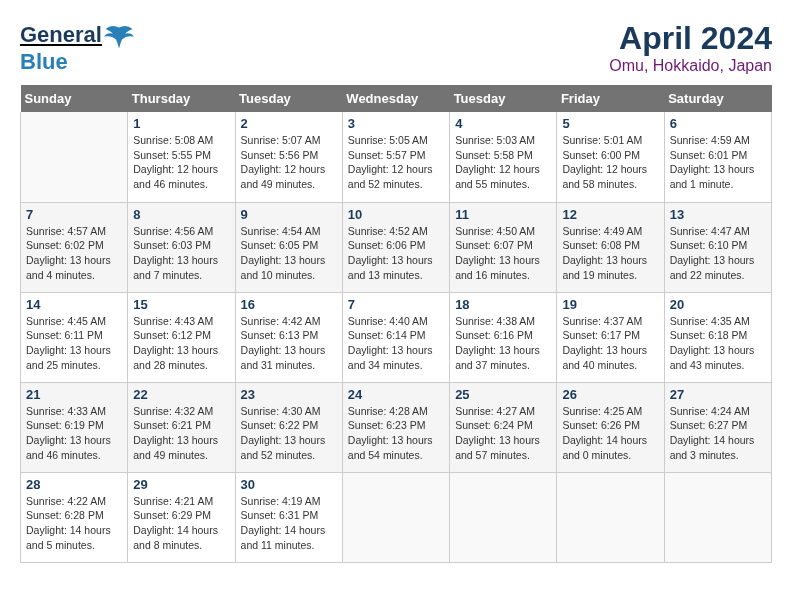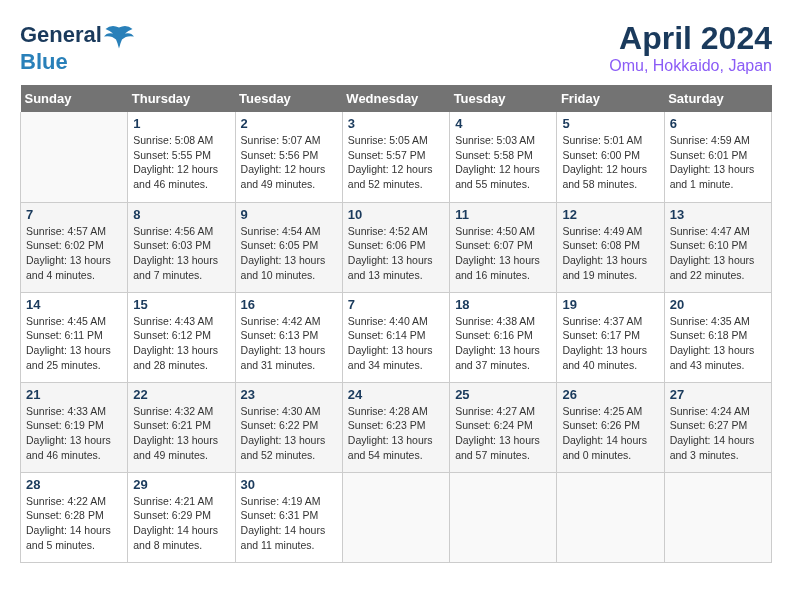--- a/index.html
+++ b/index.html
@@ -37,21 +37,21 @@
     .title-block {
       text-align: right;
     }
     .calendar-title {
       font-size: 32px;
       font-weight: bold;
       color: #1a3a5c;
     }
     .calendar-subtitle {
       font-size: 16px;
-      color: #8b5cf6;
+      color: #701a75;
     }
     table {
       width: 100%;
       border-collapse: collapse;
       font-size: 11px;
     }
     thead th {
       background-color: #737373;
       color: #fff;
       padding: 6px 4px;
@@ -91,21 +91,21 @@
     .empty-cell {
       background: #f9f9f9 !important;
     }
   </style>
 </head>
 <body>
 
 <div class="header">
   <div class="logo">
     <div>
-      <div style="display:flex;align-items:center;">
+      <div style="display:flex;align-items:center;text-decoration:underline;">
         <span class="logo-text">General</span>
         <svg class="logo-icon" viewBox="0 0 40 40">
           <path d="M20 10 Q30 5 38 12 Q32 14 28 18 Q36 16 40 22 Q30 20 24 26 Q22 30 20 38 Q18 30 16 26 Q10 20 0 22 Q4 16 12 18 Q8 14 2 12 Q10 5 20 10Z" fill="#2980b9"></path>
         </svg>
       </div>
       <span class="logo-text logo-blue">Blue</span>
     </div>
   </div>
   <div class="title-block">
     <div class="calendar-title">April 2024</div>

